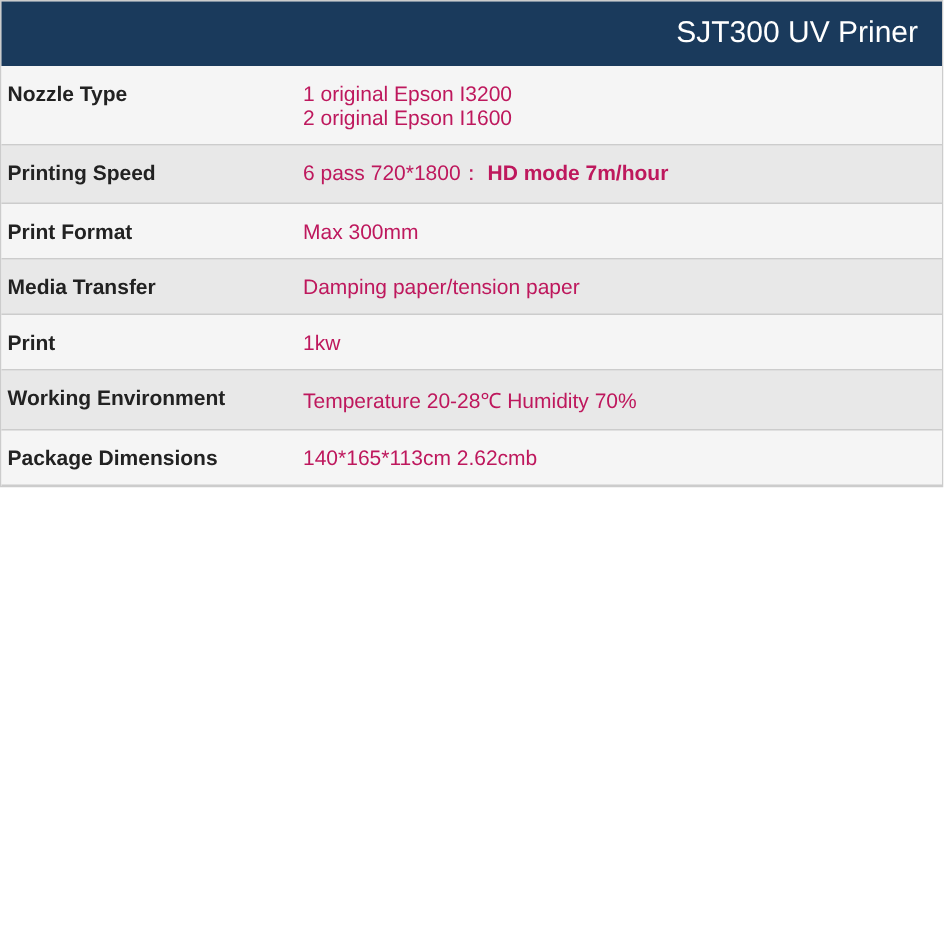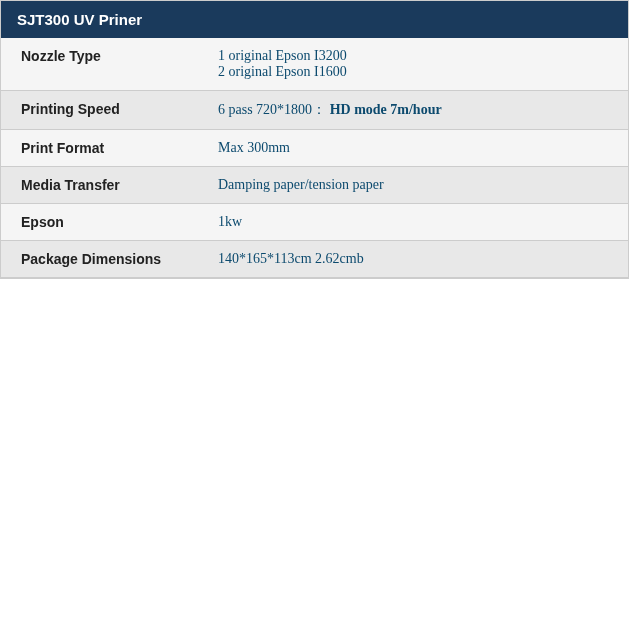--- a/index.html
+++ b/index.html
@@ -9,51 +9,50 @@
       background: #fff;
       width: 629px;
     }
     .table-container {
       width: 629px;
       border: 1px solid #ccc;
     }
     .table-header {
       background-color: #1a3a5c;
       color: #fff;
-      text-align: left;
+      text-align: right;
       padding: 10px 16px;
-      font-size: 15px;
-      font-weight: bold;
+      font-size: 20px;
+      font-weight: normal;
     }
     .table-body {
       width: 100%;
       border-collapse: collapse;
     }
     .table-body tr {
       border-bottom: 1px solid #ccc;
     }
     .table-body tr:nth-child(odd) {
       background-color: #f5f5f5;
     }
     .table-body tr:nth-child(even) {
       background-color: #e8e8e8;
     }
     .table-body td {
-      padding: 10px 20px;
+      padding: 10px 4px;
       vertical-align: top;
     }
     .col-label {
       width: 197px;
       font-weight: bold;
       color: #222;
       white-space: nowrap;
     }
     .col-value {
-      color: #0c4a6e;
-      font-family: Liberation Serif, serif;
+      color: #be185d;
     }
     .bold-part {
       font-weight: bold;
     }
   </style>
 </head>
 <body>
 
 <div class="table-container">
   <div class="table-header">SJT300 UV Priner</div>
@@ -69,22 +68,26 @@
         </tr>
         <tr>
           <td class="col-label">Print Format</td>
           <td class="col-value">Max 300mm</td>
         </tr>
         <tr>
           <td class="col-label">Media Transfer</td>
           <td class="col-value">Damping paper/tension paper</td>
         </tr>
         <tr>
-          <td class="col-label">Epson</td>
+          <td class="col-label">Print</td>
           <td class="col-value">1kw</td>
+        </tr>
+        <tr>
+          <td class="col-label">Working Environment</td>
+          <td class="col-value">Temperature 20-28℃ Humidity 70%</td>
         </tr>
         <tr>
           <td class="col-label">Package Dimensions</td>
           <td class="col-value">140*165*113cm 2.62cmb</td>
         </tr>
       </tbody>
   </table>
 </div>
 
 </body></html>

